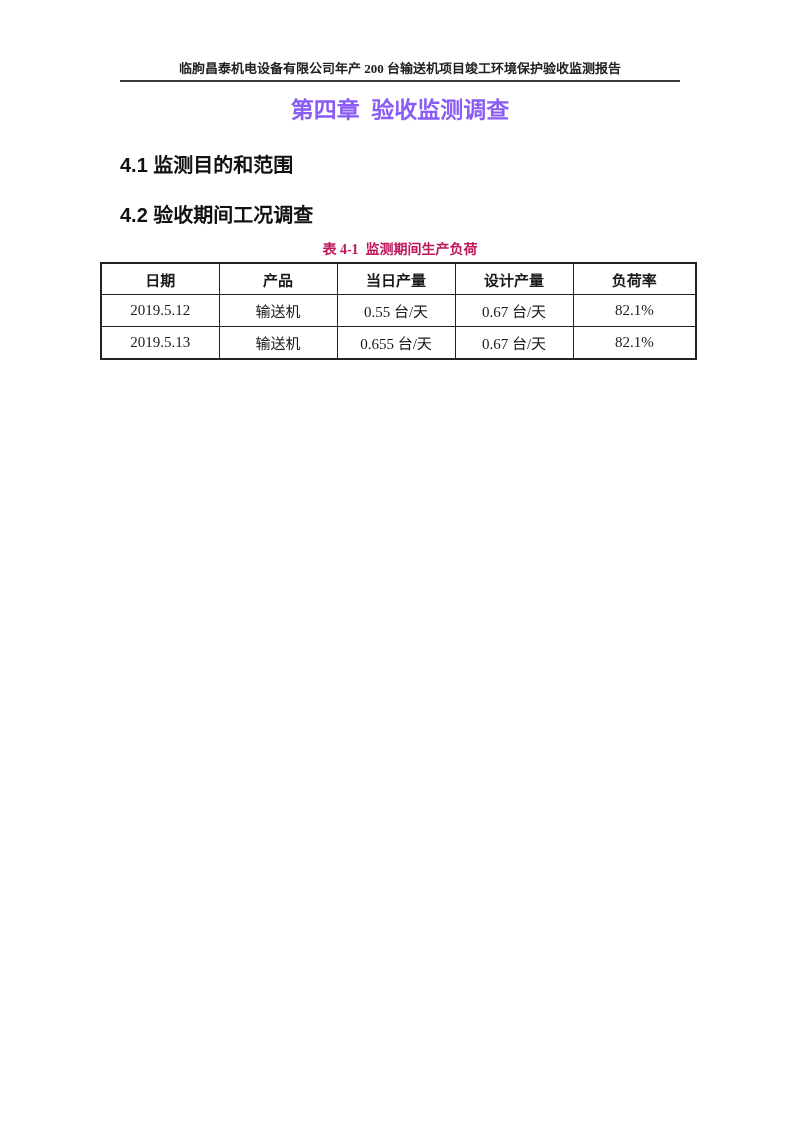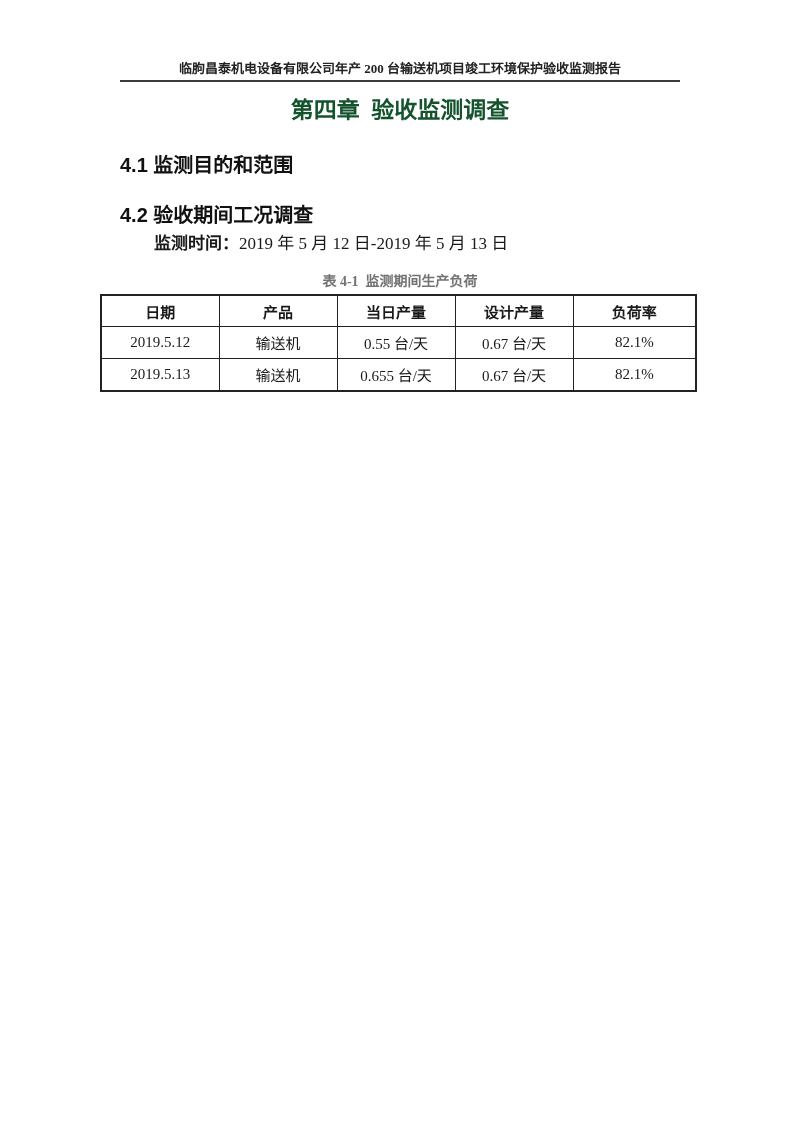--- a/index.html
+++ b/index.html
@@ -31,21 +31,21 @@
     margin: 2px auto 0 auto;
     border-top: 2px solid #3a3a3a;
   }
   .chapter-title {
     margin: 13px 0 0 0;
     text-align: center;
     font-size: 23px;
     font-weight: bold;
     line-height: 31px;
     white-space: pre-wrap;
-    color: #14532d;
+    color: #8b5cf6;
   }
   .section-heading {
     margin: 26px 120px 0 120px;
     font-family: "Liberation Sans", "DejaVu Sans", sans-serif;
     font-size: 20px;
     font-weight: bold;
     line-height: 26px;
     color: #111;
   }
   .section-heading.second {
@@ -70,21 +70,21 @@
   .kv-line .kv-label {
     font-weight: bold;
   }
   .table-caption {
     margin: 12px 0 0 0;
     text-align: center;
     font-size: 14px;
     font-weight: bold;
     line-height: 19px;
     white-space: pre-wrap;
-    color: #737373;
+    color: #be185d;
   }
   table.load-table {
     margin: 3px 0 0 100px;
     width: 595px;
     border-collapse: collapse;
     table-layout: fixed;
     border: 2px solid #222222;
   }
   table.load-table th,
   table.load-table td {
@@ -123,23 +123,20 @@
   </header>
 
   <h1 class="chapter-title">第四章  验收监测调查</h1>
 
   <h2 class="section-heading">4.1 监测目的和范围</h2>
 
 
   <h2 class="section-heading second">4.2 验收期间工况调查</h2>
 
 
-  <p class="kv-line">
-    <span class="kv-label">监测时间：</span><span>2019 年 5 月 12 日-2019 年 5 月 13 日</span>
-  </p>
 
 
   <div class="table-caption">表 4-1  监测期间生产负荷</div>
 
   <table class="load-table">
     <colgroup>
       <col style="width:118px">
         <col style="width:118px">
         <col style="width:118px">
         <col style="width:118px">

